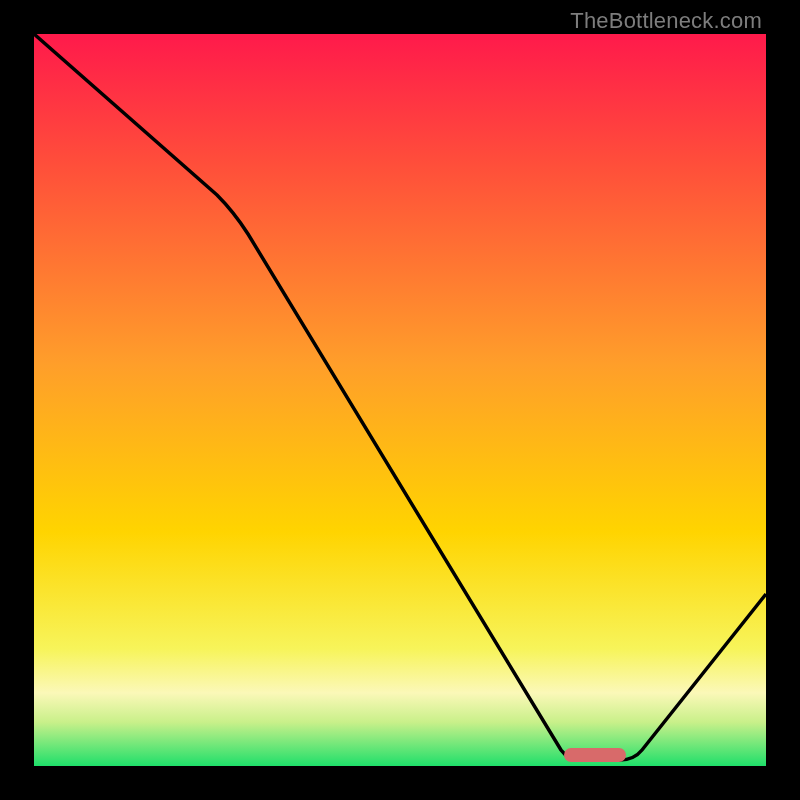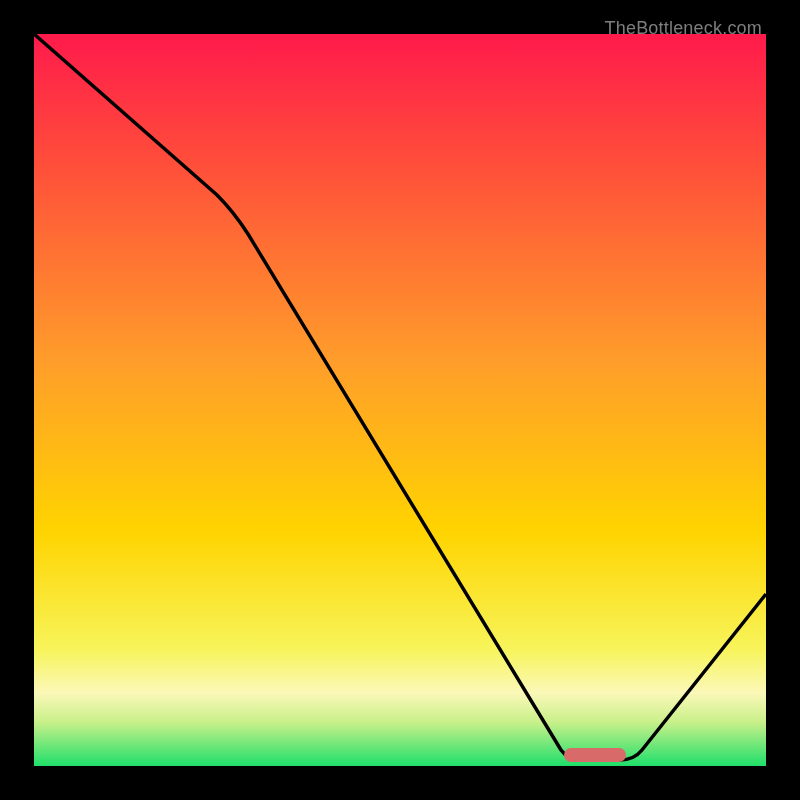--- a/index.html
+++ b/index.html
@@ -15,24 +15,24 @@
     position: absolute;
     top: 0;
     left: 0;
     width: 800px;
     height: 800px;
     box-sizing: border-box;
     border: 34px solid #000;
   }
   .watermark {
     position: absolute;
-    top: 18px;
+    top: 8px;
     right: 38px;
     color: #7d7d7d;
-    font-size: 18px;
+    font-size: 22px;
     font-weight: 500;
     letter-spacing: 0.2px;
   }
   svg {
     display: block;
   }
 </style>
 </head>
 <body>
 

